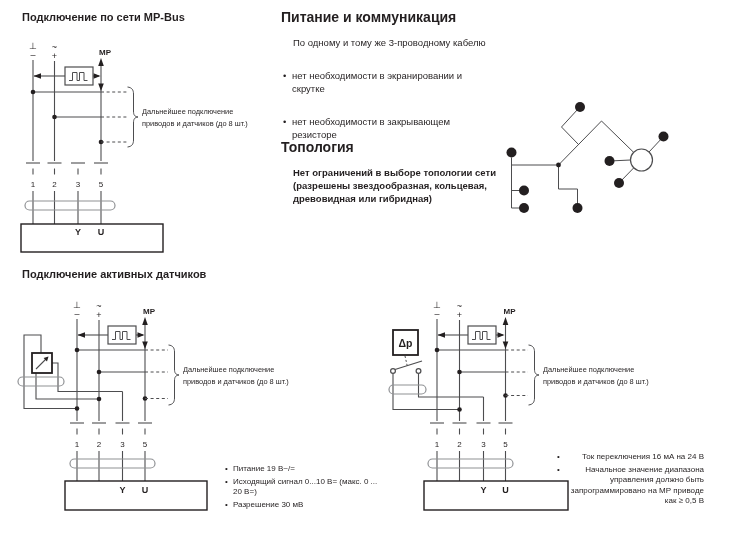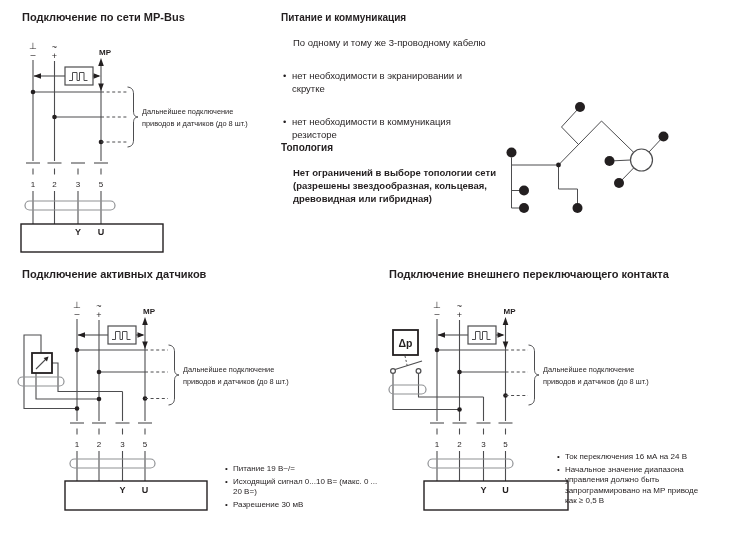--- a/index.html
+++ b/index.html
@@ -19,46 +19,45 @@
   .pulsebox{stroke:#4d4d4f;stroke-width:1.2;fill:#fff;}
   .sleeve{stroke:#8f9194;stroke-width:1.2;fill:none;}
   .brace{stroke:#4d4d4f;stroke-width:1;fill:none;}
   .sym{font-size:9px;text-anchor:middle;}
   .mp-lab{font-size:8px;font-weight:bold;text-anchor:middle;}
   .tnum{font-size:8px;text-anchor:middle;}
   .yu{font-size:9px;font-weight:bold;text-anchor:middle;}
   .blab{font-size:7.4px;}
   .dp{font-size:10.5px;font-weight:bold;text-anchor:middle;}
   .text-col{position:absolute;left:281px;top:11px;width:224px;font-size:9.5px;line-height:13px;}
-  .text-col .h{font-size:10px;font-weight:bold;line-height:13px;}
+  .text-col .h{font-size:14px;font-weight:bold;line-height:13px;}
   .text-col p{margin:12px;width:198px;}
   .text-col ul{margin:0;padding:0;list-style:none;width:202px;}
   .text-col li{padding-left:11px;position:relative;margin-top:20px;}
   .text-col li::before{content:"\2022";position:absolute;left:2px;}
   .topo-h{}
   .bullets{position:absolute;font-size:8px;line-height:10.5px;}
   .bullets ul{margin:0;padding:0;list-style:none;}
   .bullets li{padding-left:9px;position:relative;margin-bottom:2px;}
   .bullets li::before{content:"\2022";position:absolute;left:1px;}
 </style>
 </head>
 <body>
 
 <div id="page">
 
   <div class="title" style="left:22px;top:11px;">Подключение по сети MP-Bus</div>
   <div class="title" style="left:22px;top:268px;">Подключение активных датчиков</div>
-  <div class="title" style="left:389px;top:268px;">Подключение внешнего переключающего контакта</div>
 
   <div class="text-col">
     <div class="h">Питание и коммуникация</div>
     <p>По одному и тому же 3-проводному кабелю</p>
     <ul>
       <li>нет необходимости в экранировании и скрутке</li>
-      <li>нет необходимости в коммуникация резисторе</li>
+      <li>нет необходимости в закрывающем резисторе</li>
     </ul>
     <div class="h topo-h">Топология</div>
     <p style="width:206px;font-weight:bold;">Нет ограничений в выборе топологии сети (разрешены звездообразная, кольцевая, древовидная или гибридная)</p>
   </div>
 
   <svg class="abs" style="left:500px;top:95px;" width="182" height="127" viewBox="0 0 182 127">
     <g class="wire-thin">
       <polyline points="11.5,62.5 11.5,113 24,113"></polyline>
       <line x1="11.5" y1="70" x2="58.5" y2="70"></line>
       <line x1="11.5" y1="95.5" x2="24" y2="95.5"></line>
@@ -297,20 +296,20 @@
   </svg>
 
   <div class="bullets" style="left:224px;top:464px;width:160px;">
     <ul>
       <li>Питание 19 В~/=</li>
       <li>Исходящий сигнал 0...10 В= (макс. 0 ... 20 В=)</li>
       <li>Разрешение 30 мВ</li>
     </ul>
   </div>
 
-  <div class="bullets" style="left:556px;top:452px;width:148px;">
+  <div class="bullets" style="left:556px;top:452px;width:148px;text-align:right;">
     <ul>
       <li>Ток переключения 16 мА на 24 В</li>
       <li>Начальное значение диапазона управления должно быть запрограммировано на MP приводе как ≥ 0,5 В</li>
     </ul>
   </div>
 
 </div>
 
 </body></html>

